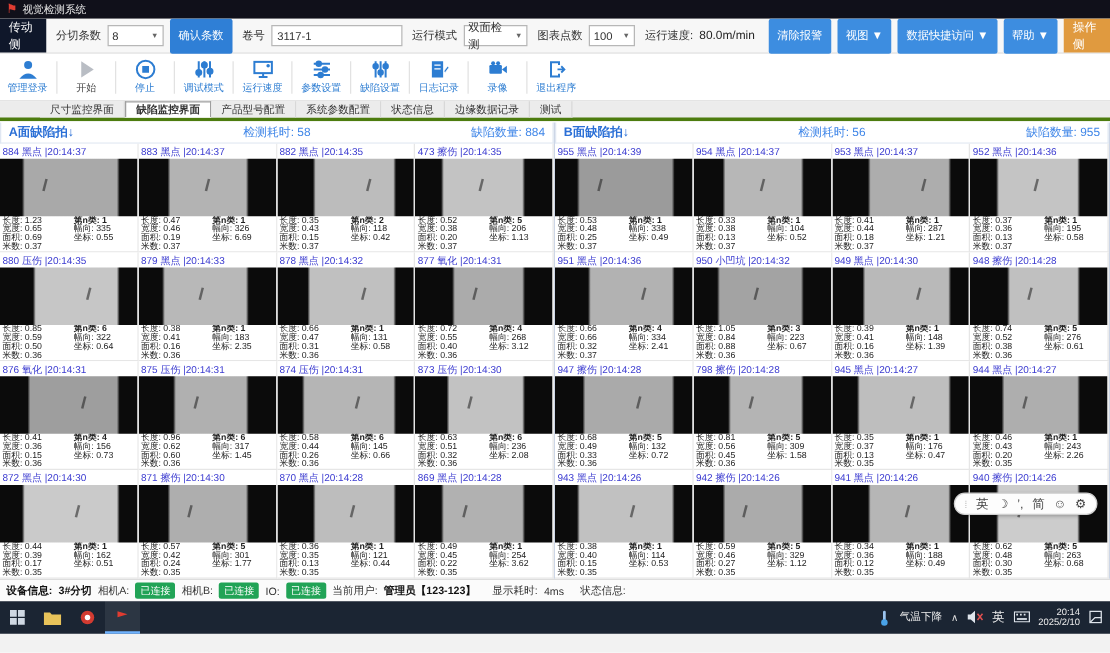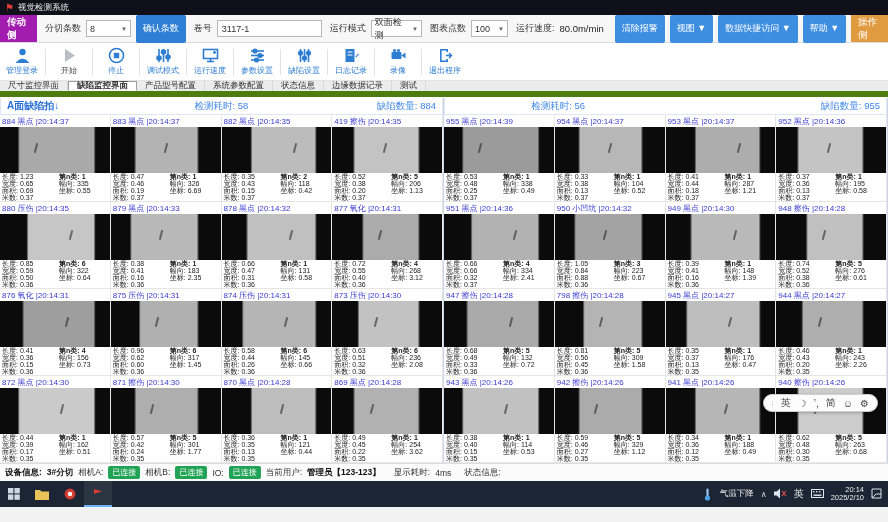--- a/index.html
+++ b/index.html
@@ -8,40 +8,40 @@
   .app { position:relative; width:888px; height:522px; background:#f2f2f2; }
 
   
   .titlebar { height:15px; background:#10101a; display:flex; align-items:center; gap:4px; padding:0 5px; }
   .logo { color:#e03c31; font-size:10px; line-height:10px; }
   .win-title { color:#e8e8e8; font-size:8.5px; }
 
   
   .topbar { height:28px; background:#f7f7f7; border-bottom:1px solid #ddd; display:flex; align-items:center; gap:5px; padding:0 0 0 0; font-size:9px; color:#333; }
   .side-tag { align-self:stretch; display:flex; align-items:center; padding:0 7px; color:#fff; font-size:9.5px; }
-  .side-tag.red { background:#a21caf;font-weight:bold; }
+  .side-tag.red { background:#0f172a; }
   .side-tag.orange { background:#e09a3f; margin-left:auto; }
   .tb-label { white-space:nowrap; margin-left:3px; }
   .combo { background:#fff; border:1px solid #b7b7b7; height:17px; display:flex; align-items:center; justify-content:space-between; padding:0 3px; gap:5px; font-size:9px; }
   .combo .car { font-size:6px; color:#666; }
   .tb-input { background:#fff; border:1px solid #b7b7b7; height:17px; display:flex; align-items:center; padding:0 4px; font-size:9px; }
   .btn-blue { background:#3d8de0; color:#fff; border:none; height:28px; padding:4px 7px; font-size:9px; border-radius:2px; white-space:nowrap; }
   .btn-confirm { background:#2f7fd6; }
   .speed-val { font-size:9.5px; color:#222; }
 
   
   .toolbar { height:38px; background:#fff; border-bottom:1px solid #e4e4e4; display:flex; align-items:center; padding:0 2px; }
   .tool-btn { display:flex; flex-direction:column; align-items:center; justify-content:center; gap:1px; min-width:40px; padding:0 3px; cursor:pointer; }
   .tool-btn .tlabel { font-size:8px; color:#2d7dd2; white-space:nowrap; }
   .tool-btn.muted .tlabel { color:#444; }
   .tico svg { display:block; }
   .tsep { width:1px; height:26px; background:#e2e2e2; margin:0 3px; }
 
   
-  .tabs { height:16px; display:flex; background:#ececec; border-bottom:6px solid #4d7c0f; font-size:8.5px; }
+  .tabs { height:16px; display:flex; background:#ececec; border-bottom:3px solid #4d7c0f; font-size:8.5px;padding-left:32px; }
   .tab { display:flex; align-items:center; padding:0 8px; color:#333; border-right:1px solid #d8d8d8; background:#ececec; cursor:pointer; }
   .tab.active { background:#fff; border:1px solid #9f9f9f; border-bottom:1px solid #fff; font-weight:bold; }
   .subtabs { height:16px; display:flex; background:#f4f4f4; border-bottom:1px solid #d5d5d5; font-size:8.5px; }
   .subtab { display:flex; align-items:center; padding:0 14px; margin-left:14px; color:#333; cursor:pointer; }
   .subtab.active { background:#fff; border:1px solid #b5b5b5; font-weight:bold; }
 
   
   .panels { display:flex; height:366px; background:#fff;align-items:flex-end; }
   .panel { width:444px; border-right:1px solid #cdd6e6; display:flex; flex-direction:column; }
   .panel-header { height:17px; display:flex; align-items:center; padding:0 6px; border:1px solid #e0e7f2; border-top:none; font-size:9.5px; }
@@ -305,21 +305,21 @@
                 <span>米数: 0.37</span>
               </div>
               <div class="mcol right">
                 <span class="b">第n类: 2</span>
                 <span>幅向: 118</span>
                 <span>坐标: 0.42</span>
               </div>
             </div>
           </div>
           <div class="cell">
-            <div class="cell-header">419 擦伤 |20:14:35</div>
+            <div class="cell-header">473 擦伤 |20:14:35</div>
             <div class="cell-img" style="background: linear-gradient(90deg, rgb(11, 11, 11) 19%, rgb(195, 195, 195) 21%, rgb(195, 195, 195) 78%, rgb(11, 11, 11) 80%);">
               <i style="left: 47%;"></i>
             </div>
             <div class="cell-meta">
               <div class="mcol left">
                 <span>长度: 0.52</span>
                 <span>宽度: 0.38</span>
                 <span>面积: 0.20</span>
                 <span>米数: 0.37</span>
               </div>
@@ -555,20 +555,21 @@
                 <span class="b">第n类: 1</span>
                 <span>幅向: 254</span>
                 <span>坐标: 3.62</span>
               </div>
             </div>
           </div>
         </div>
       </div>
       <div class="panel">
         <div class="panel-header">
+          <span class="p-title">B面缺陷拍↓</span>
           <span class="p-mid">检测耗时: 56</span>
           <span class="p-right">缺陷数量: 955</span>
         </div>
         <div class="grid">
           <div class="cell">
             <div class="cell-header">955 黑点 |20:14:39</div>
             <div class="cell-img" style="background: linear-gradient(90deg, rgb(11, 11, 11) 16%, rgb(155, 155, 155) 18%, rgb(155, 155, 155) 85%, rgb(11, 11, 11) 87%);">
               <i style="left: 32%;"></i>
             </div>
             <div class="cell-meta">

